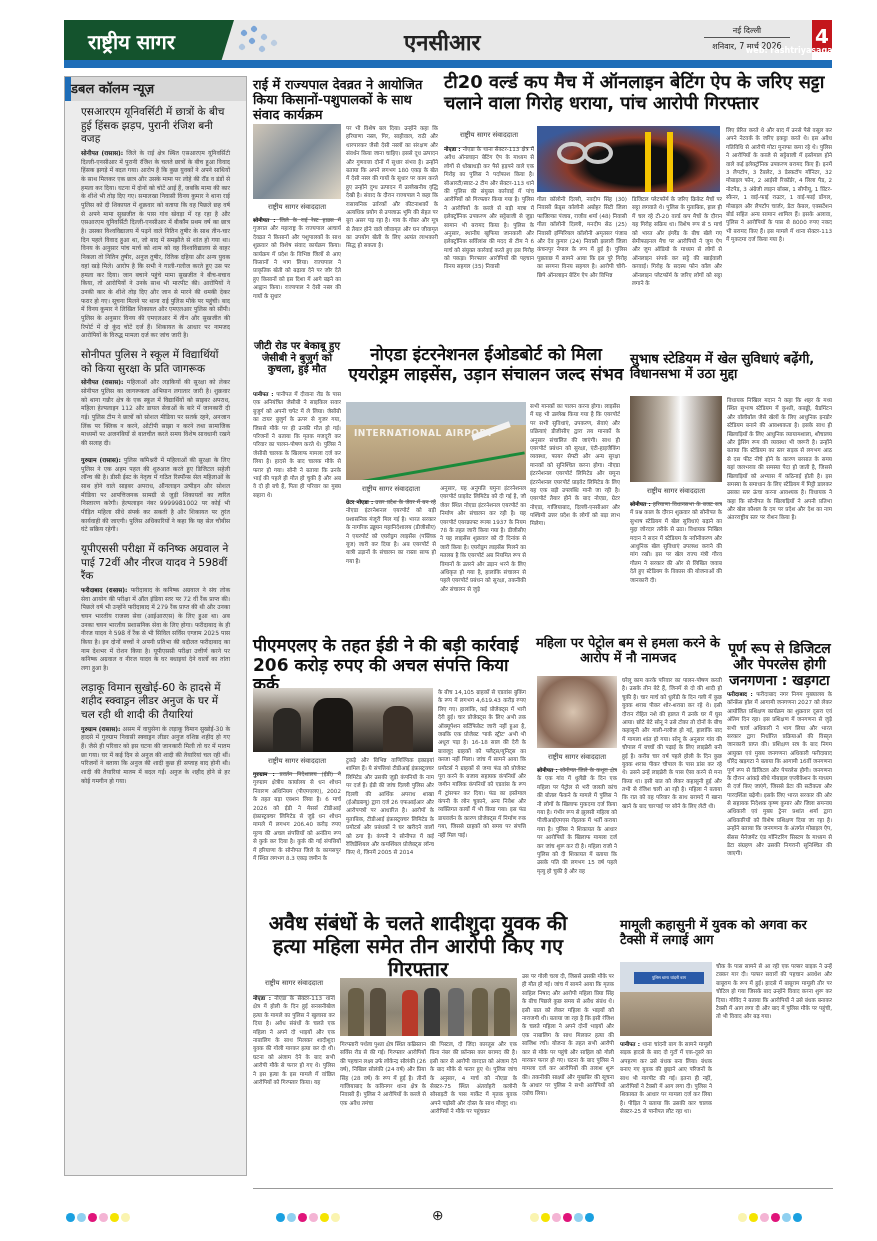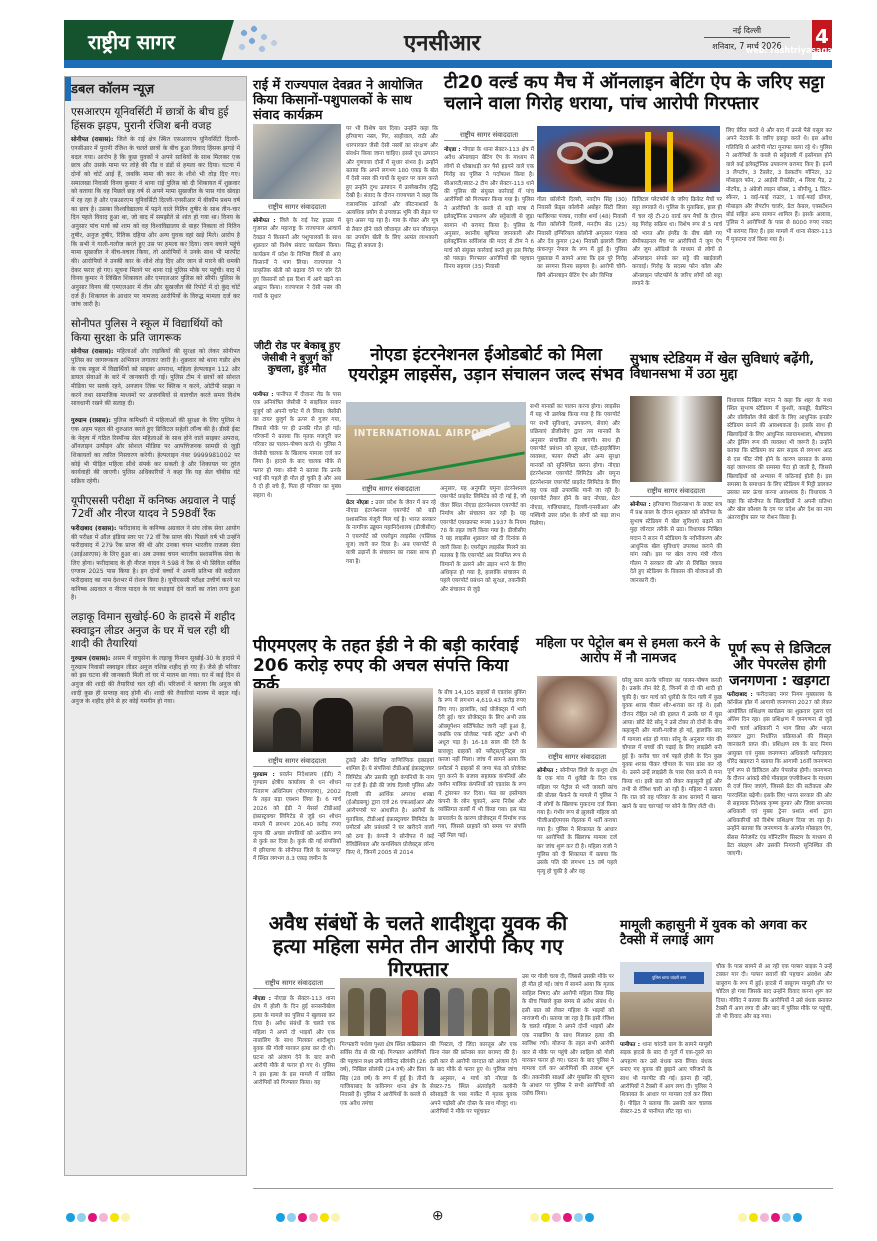--- a/index.html
+++ b/index.html
@@ -10,29 +10,29 @@
 .dots{position:absolute;left:175px;top:6px;width:60px;height:30px}
 .dots i{position:absolute;width:6px;height:6px;border-radius:50%;background:#7aa5d8;transform:rotate(45deg)}
 .section{position:absolute;left:340px;top:6px;font-size:22px;font-weight:bold;color:#222}
 .dateblock{position:absolute;right:0;top:4px;width:130px;text-align:center;font-size:8px}
 .dateblock .city{border-bottom:1px solid #555;padding-bottom:2px;margin:0 22px 2px 22px}
 .web{position:absolute;right:20px;top:46px;font-size:8px;color:#fff;font-weight:bold;z-index:2}
 .pagenum{position:absolute;left:812px;top:20px;width:20px;height:32px;background:#c4161c;color:#fff;font-size:20px;font-weight:bold;text-align:center;line-height:32px}
 .bluebar{position:absolute;left:64px;top:60px;width:768px;height:8px;background:#1e6db8}
 .col-left{position:absolute;left:64px;top:76px;width:183px;height:1100px;background:#ececec;border:1px solid #aaa}
 .col-title{height:24px;background:#d8d8d8;border-left:6px solid #1e6db8;text-align:left;font-size:13px;font-weight:bold;line-height:24px}
-.story{padding:4px 6px}
+.story{padding:4px 16px}
 .story h3{font-size:10.5px;font-weight:normal;line-height:1.3;margin-bottom:3px;color:#111}
 .story p{font-size:6px;line-height:1.45;color:#444;text-align:justify}
 .story p b{color:#111}
 .hl{position:absolute;font-weight:bold;color:#111;line-height:1.15}
 .txt{position:absolute;font-size:5.6px;line-height:1.5;color:#444;text-align:justify;overflow:hidden}
 .txt b{color:#111}
 .photo{position:absolute;overflow:hidden;background:#8a7a6a}
-.cap{position:absolute;font-size:7px;text-align:center;color:#333;border-bottom:1px solid #999;padding-bottom:1px}
+.cap{position:absolute;font-size:7px;text-align:center;color:#333;border-bottom:1px solid #999;padding-bottom:8px}
 .hr{position:absolute;height:1px;background:#999}
 .crop{position:absolute;top:1213px;display:flex;gap:2px}
 .crop i{width:9px;height:9px;border-radius:50%;display:block}
 .reg{position:absolute;left:432px;top:1207px;font-size:14px;color:#222}
 </style>
 </head>
 <body>
 
 <div class="masthead">
   <div class="logo">

